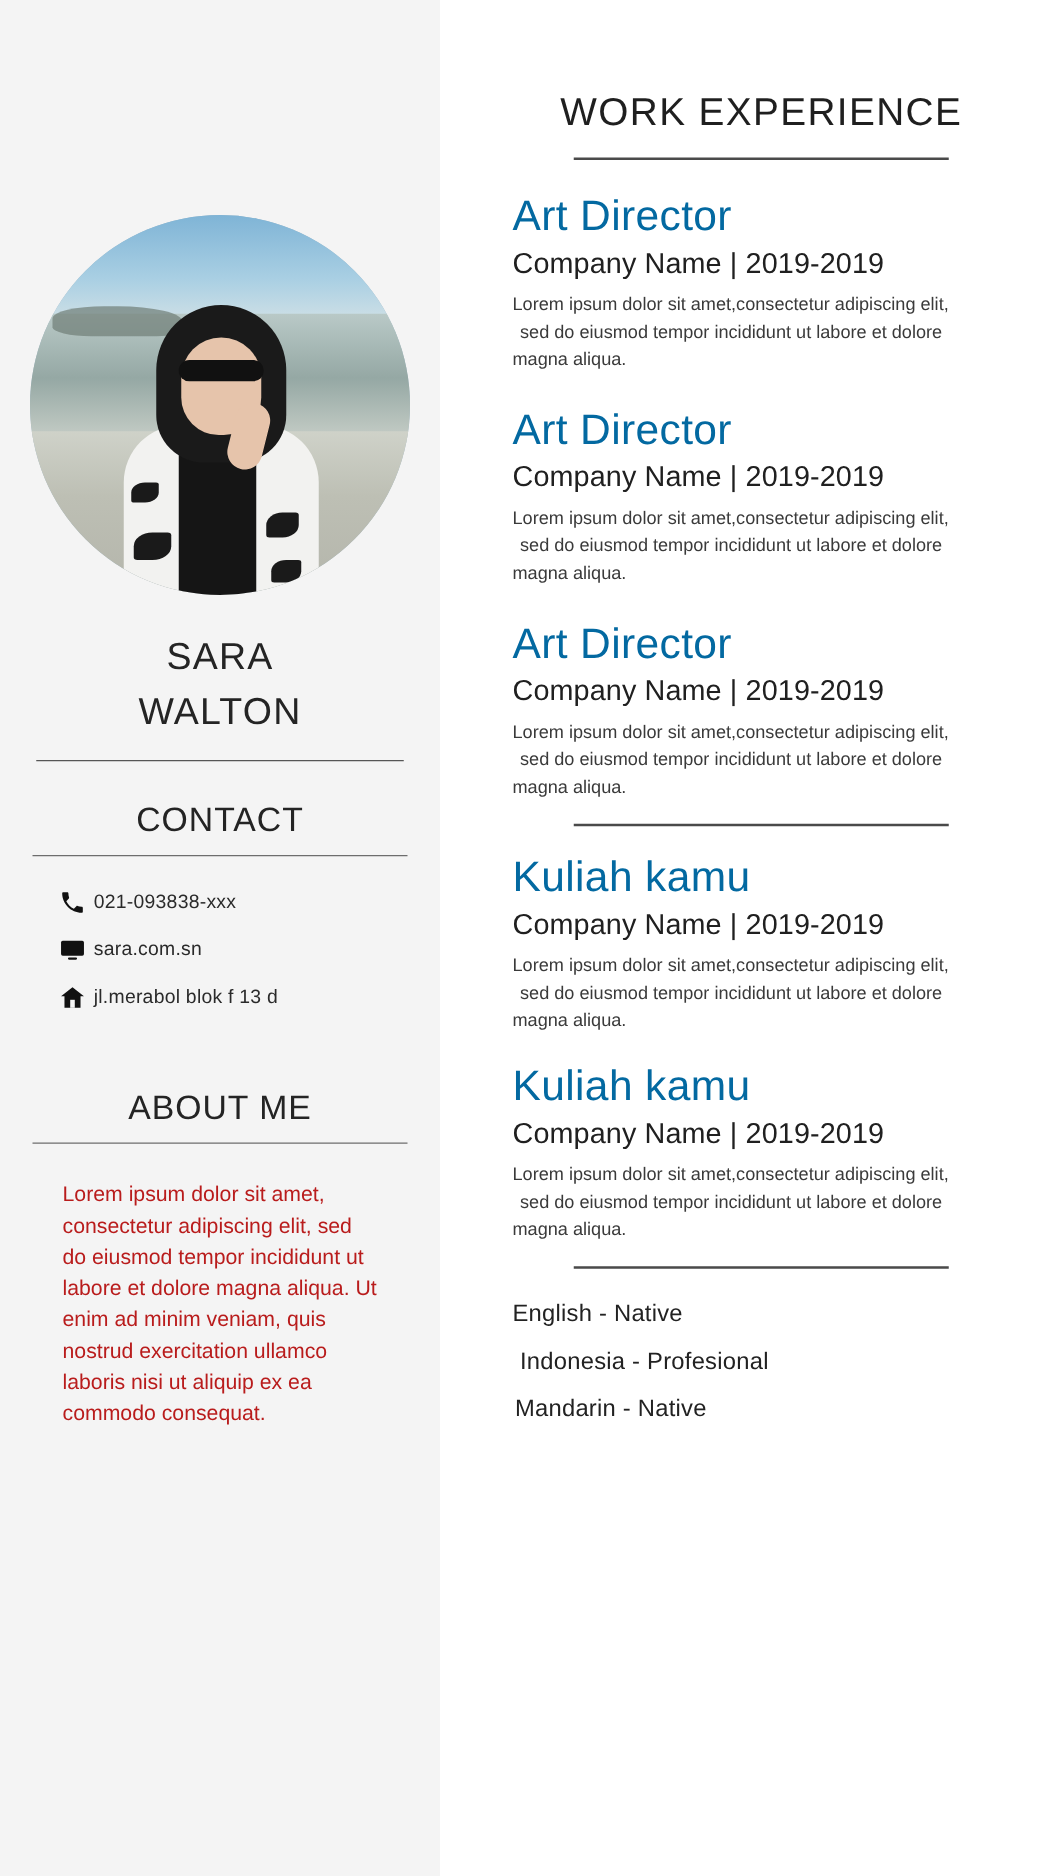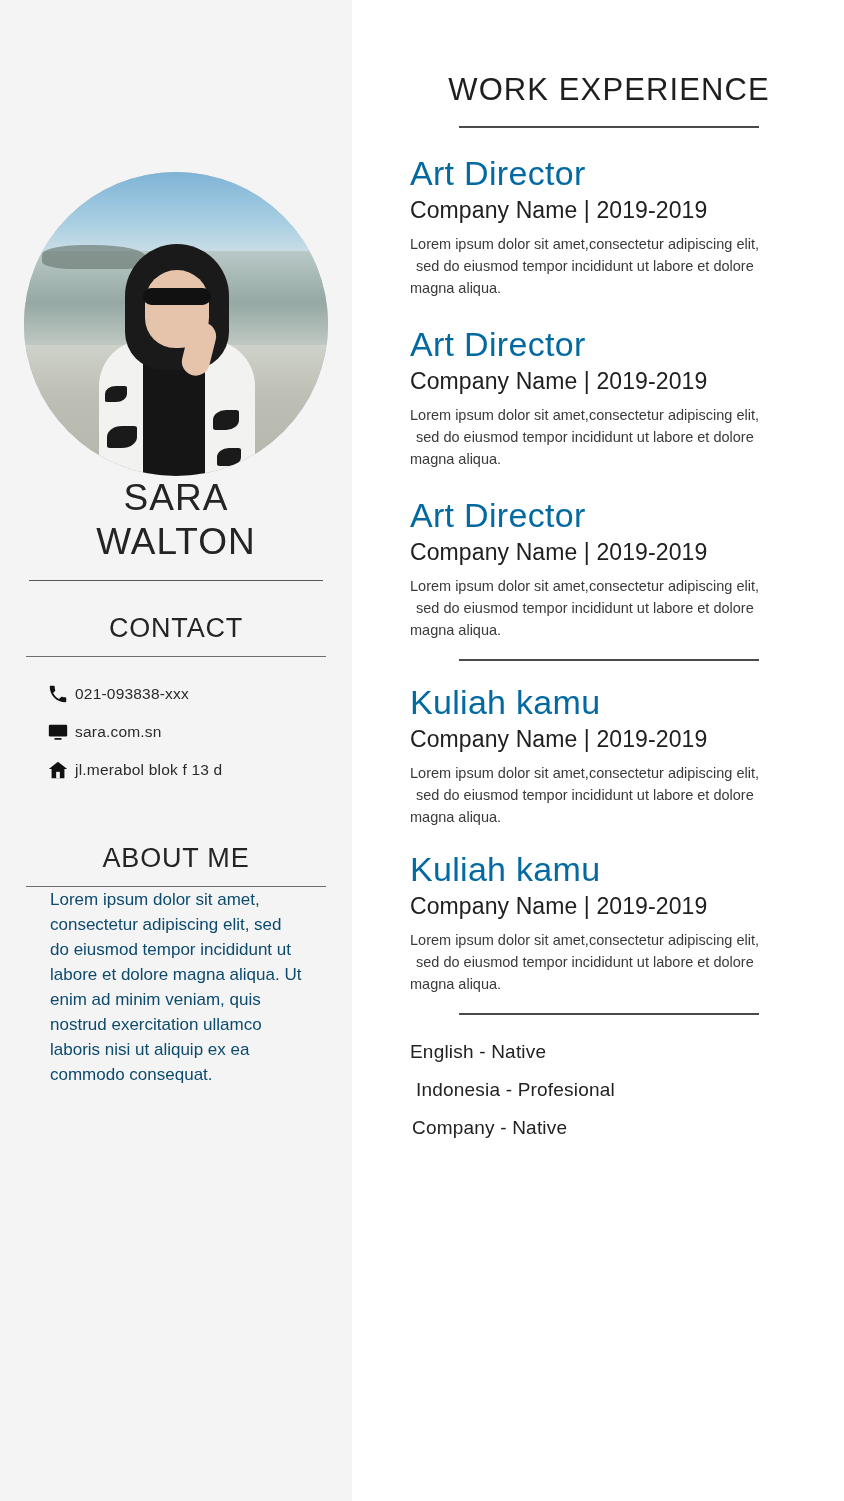--- a/index.html
+++ b/index.html
@@ -122,21 +122,22 @@
   .photo .arm {
     position: absolute;
     left: 104px; top: 96px;
     width: 28px; height: 54px;
     background: #e6c4ab;
     border-radius: 14px;
     transform: rotate(14deg);
   }
 
   .name {
-    font-size: 37px;
+    margin-top: 28px;
+    font-size: 30px;
     line-height: 44px;
     font-weight: 300;
     letter-spacing: 1px;
     text-align: center;
     color: #242424;
   }
   .rule {
     height: 1px;
     background: #565656;
     width: 294px;
@@ -181,25 +182,26 @@
     justify-content: center;
     align-items: center;
     color: #111;
   }
   .contact-text {
     font-size: 15.5px;
     color: #2a2a2a;
     letter-spacing: .2px;
   }
   .about-text {
+    margin-top: 28px;
     width: 252px;
     align-self: center;
     font-size: 17px;
     line-height: 25px;
-    color: #0c4a6e;
+    color: #b91c1c;
     font-weight: 300;
   }
 
   
   .main {
     flex: 1;
     box-sizing: border-box;
     padding: 0 36px 0 58px;
     position: relative;
   }
@@ -389,18 +391,18 @@
         <span class="l2">sed do eiusmod tempor incididunt ut labore et dolore</span>
         <span>magna aliqua.</span>
       </div>
     </div>
 
     <div class="title-rule"></div>
 
     <div class="lang-list">
       <div class="lang-item">English - Native</div>
       <div class="lang-item">Indonesia - Profesional</div>
-      <div class="lang-item">Company - Native</div>
+      <div class="lang-item">Mandarin - Native</div>
     </div>
 
   </main>
 
 </div>
 
 </body></html>

